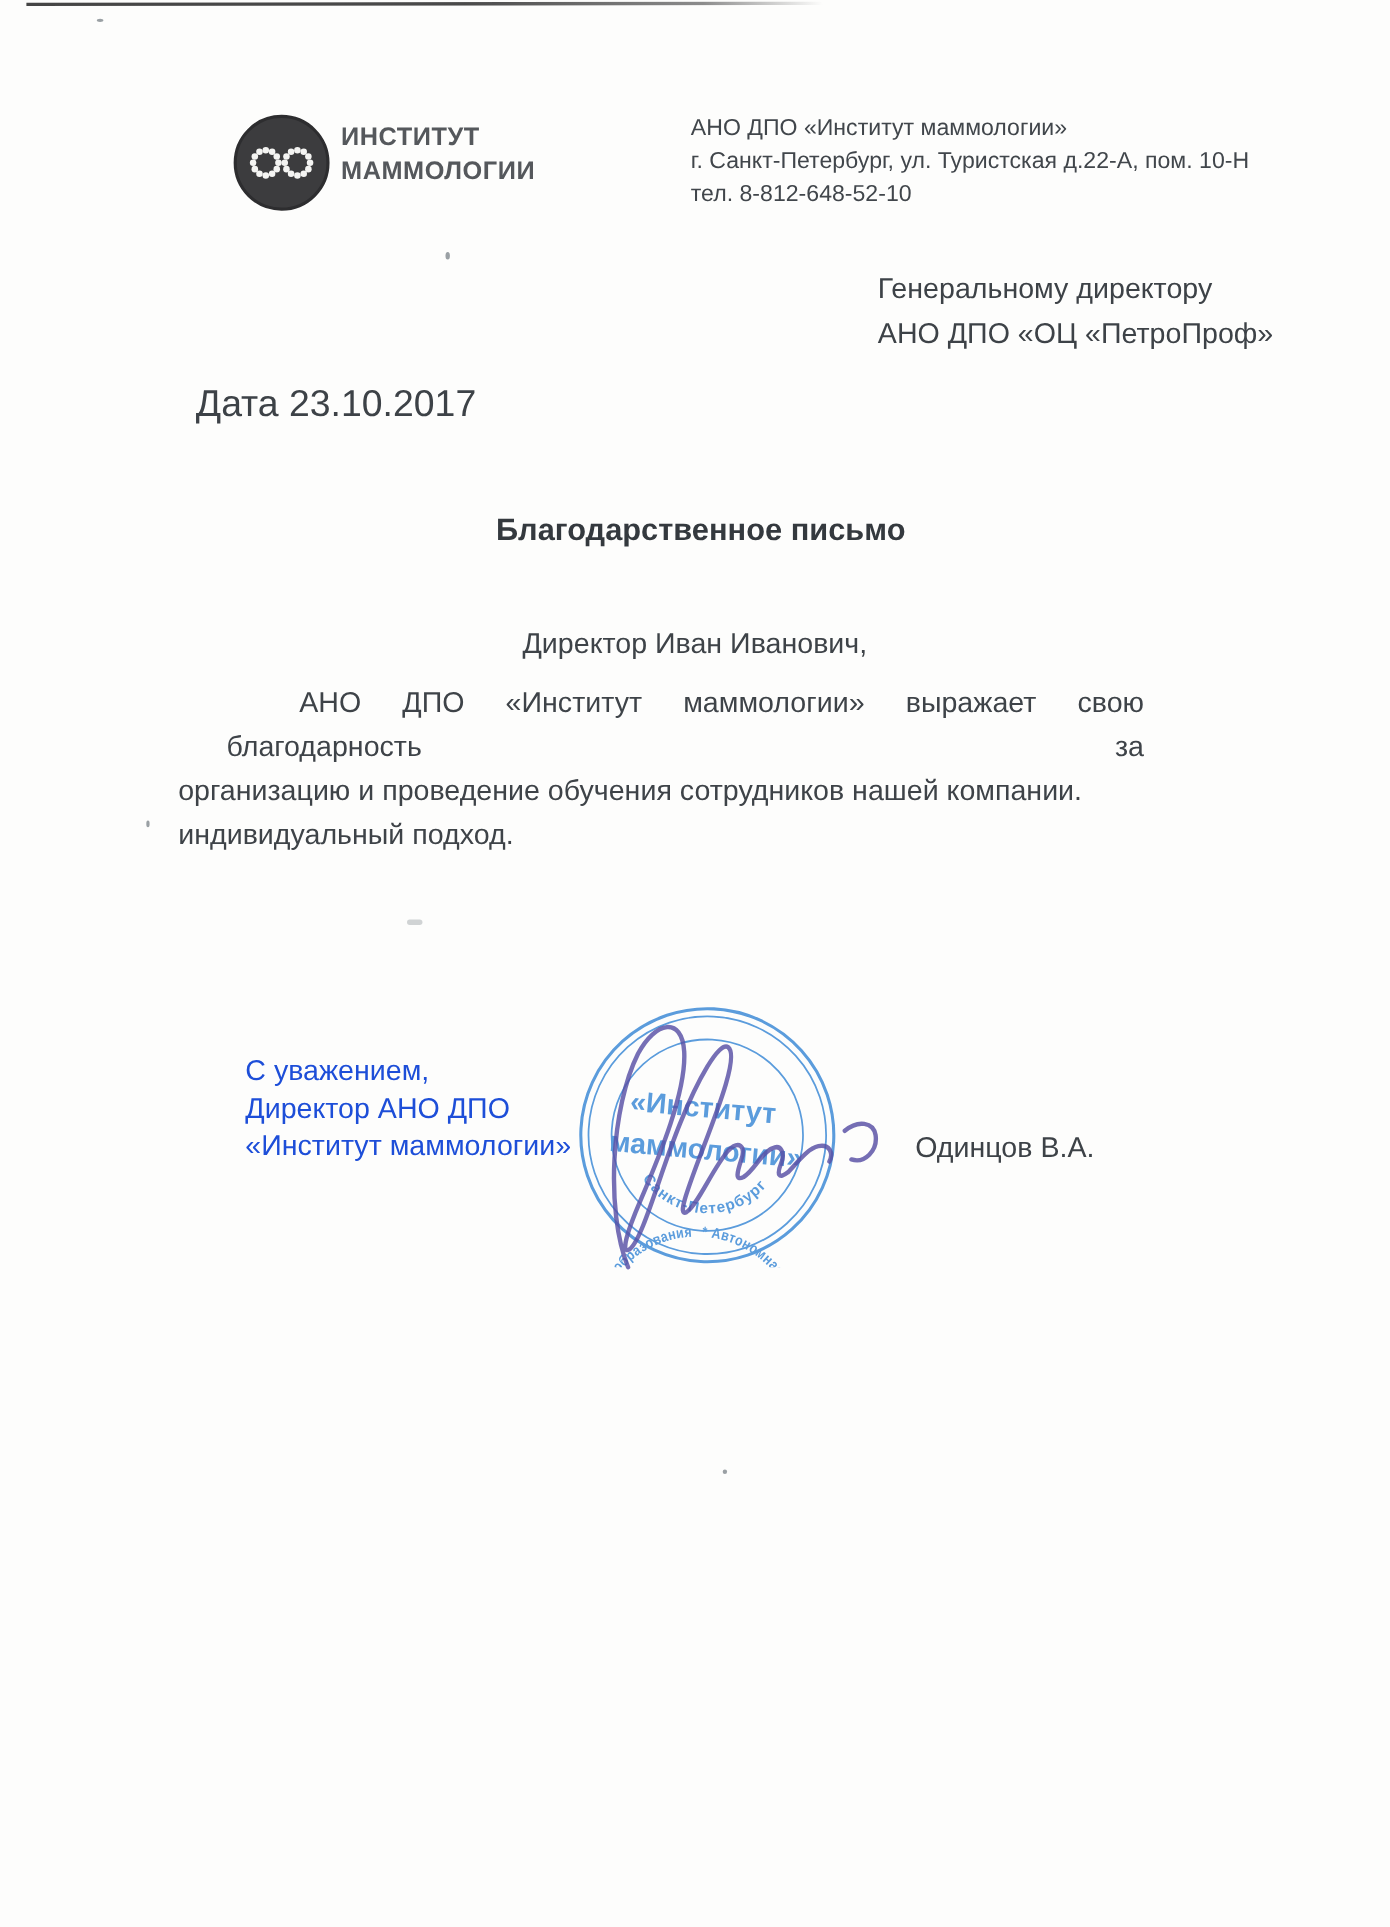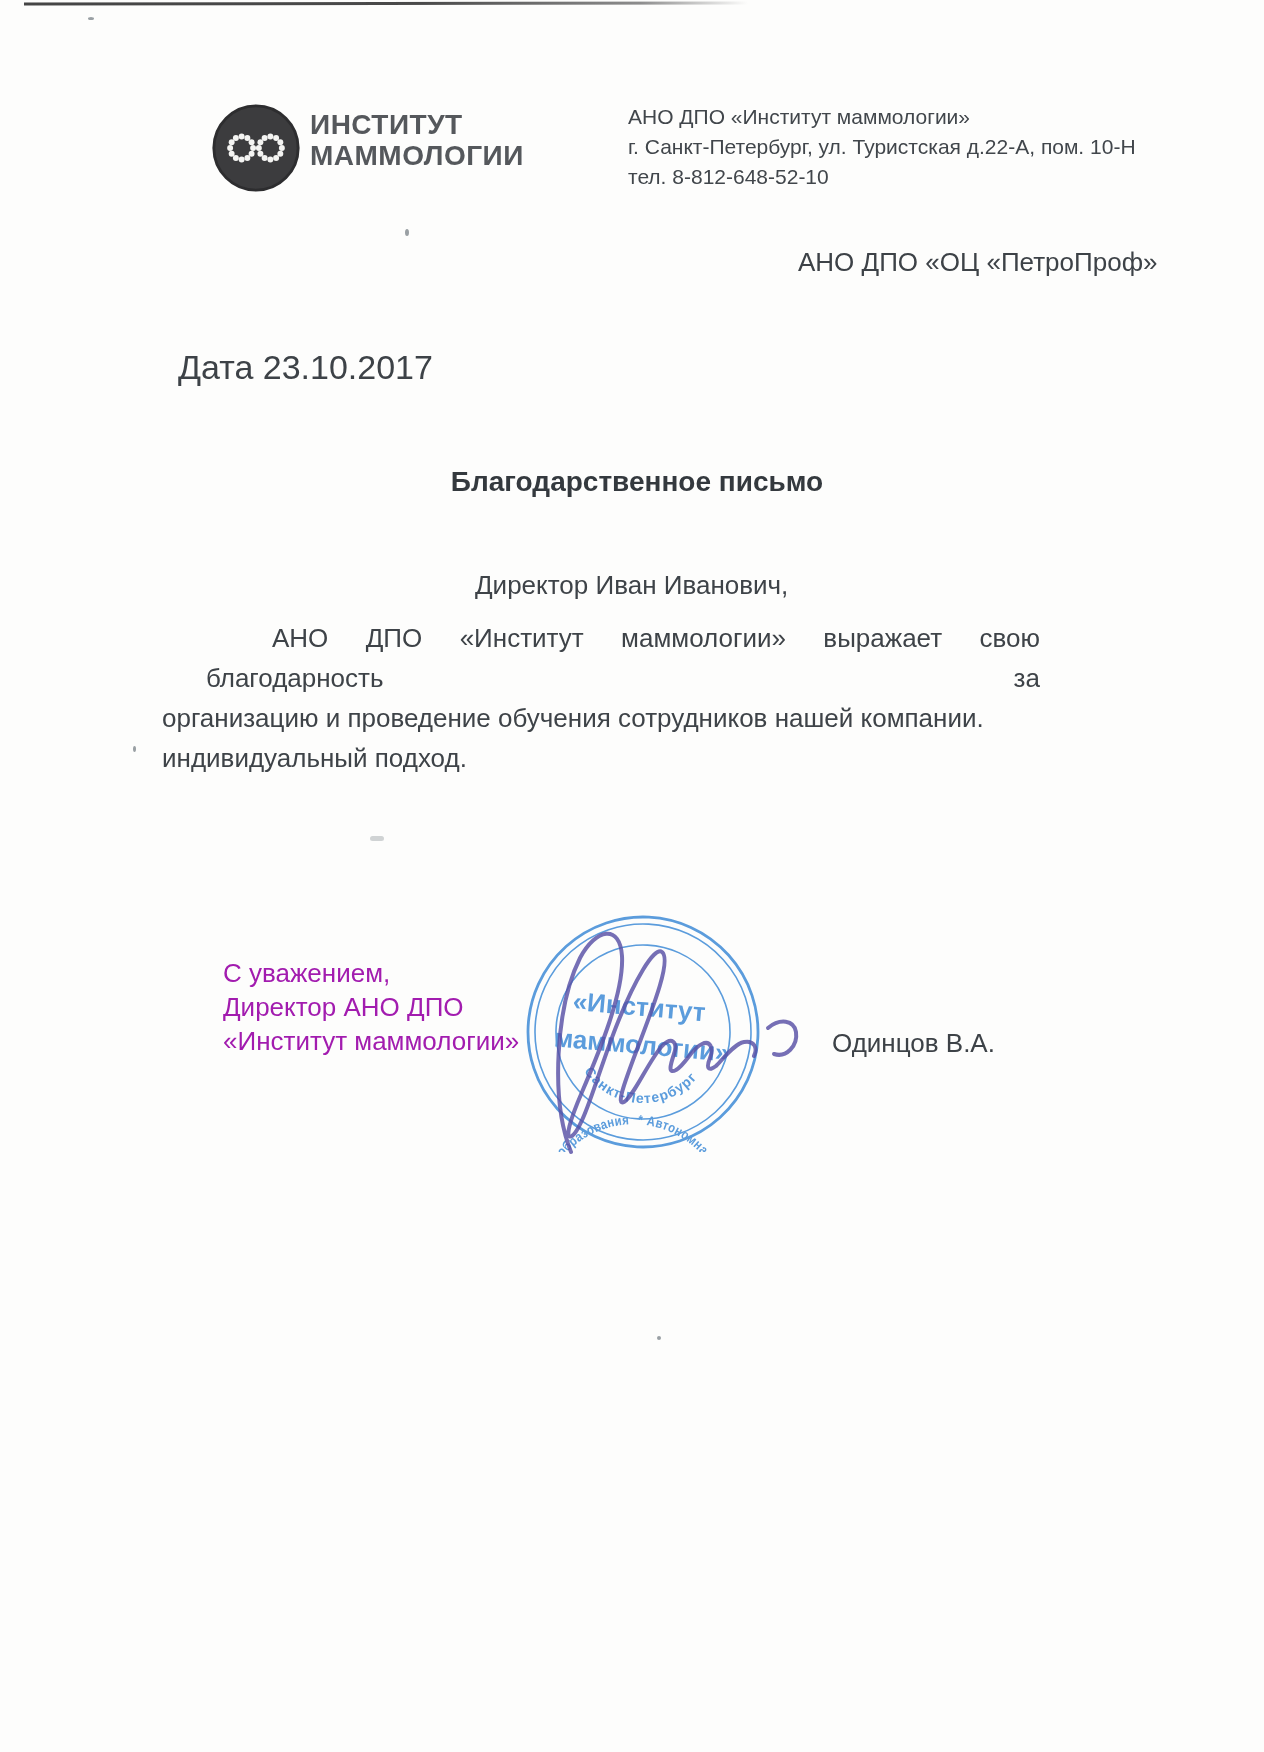--- a/index.html
+++ b/index.html
@@ -18,21 +18,21 @@
     left:24px;top:2px;width:724px;height:3px;
     background:linear-gradient(to right,#454545 0%,#4a4a4a 55%,#8c8c8c 85%,rgba(160,160,160,0));
     transform:rotate(-0.08deg);
   }
   .speck{background:#9aa0a4;border-radius:50%;}
 
   
   .logo-svg{left:210px;top:102px;}
   .logo-text{
     left:310px;top:109px;
-    font-size:28px;font-weight:bold;line-height:31px;
+    font-size:23px;font-weight:bold;line-height:31px;
     letter-spacing:0.5px;color:#55585c;
   }
   .org-block{
     left:628px;top:102px;
     font-size:21px;line-height:30px;color:#41464b;
   }
 
   .recipient-block{
     left:798px;top:242px;
     font-size:26px;line-height:41px;color:#3d4247;
@@ -45,21 +45,21 @@
     padding-left:36px;box-sizing:content-box;
     text-align:center;font-size:28px;font-weight:bold;color:#34393e;
   }
 
   .letter-body{left:162px;top:565px;width:878px;font-size:26px;color:#3e4348;}
   .letter-body .salutation{margin:0 0 13px 0;line-height:40px;text-indent:313px;}
   .letter-body .bline{margin:0;line-height:40px;}
   .letter-body .just{text-align:justify;text-align-last:justify;margin-left:44px;}
   .letter-body .ind{text-indent:66px;}
 
-  .closing-block{left:223px;top:956px;font-size:26px;line-height:34px;color:#a21caf;}
+  .closing-block{left:223px;top:956px;font-size:26px;line-height:34px;color:#1d4ed8;}
   .signer-name{left:832px;top:1028px;font-size:26px;color:#3d4247;}
 
   .stamp-svg{left:523px;top:912px;opacity:0.93;}
   .signature-svg{left:530px;top:903px;}
 
   .stamp-ring-text{font-size:13.5px;letter-spacing:0.4px;font-weight:bold;}
   .stamp-center-text{font-size:26px;font-weight:bold;}
   .stamp-city-text{font-size:14px;font-weight:bold;letter-spacing:1px;}
 </style>
 </head>
@@ -110,20 +110,21 @@
     <div>МАММОЛОГИИ</div>
   </div>
 
   <div class="abs org-block">
     <div>АНО ДПО «Институт маммологии»</div>
     <div>г. Санкт-Петербург, ул. Туристская д.22-А, пом. 10-Н</div>
     <div>тел. 8-812-648-52-10</div>
   </div>
 
   <div class="abs recipient-block">
+    <div>Генеральному директору</div>
     <div>АНО ДПО «ОЦ «ПетроПроф»</div>
   </div>
 
   <div class="abs date-line">Дата 23.10.2017</div>
 
   <div class="abs title-line">Благодарственное письмо</div>
 
   <div class="abs letter-body">
     <p class="salutation">Директор Иван Иванович,</p>
     <p class="bline just ind">АНО ДПО «Институт маммологии» выражает свою благодарность за</p>

